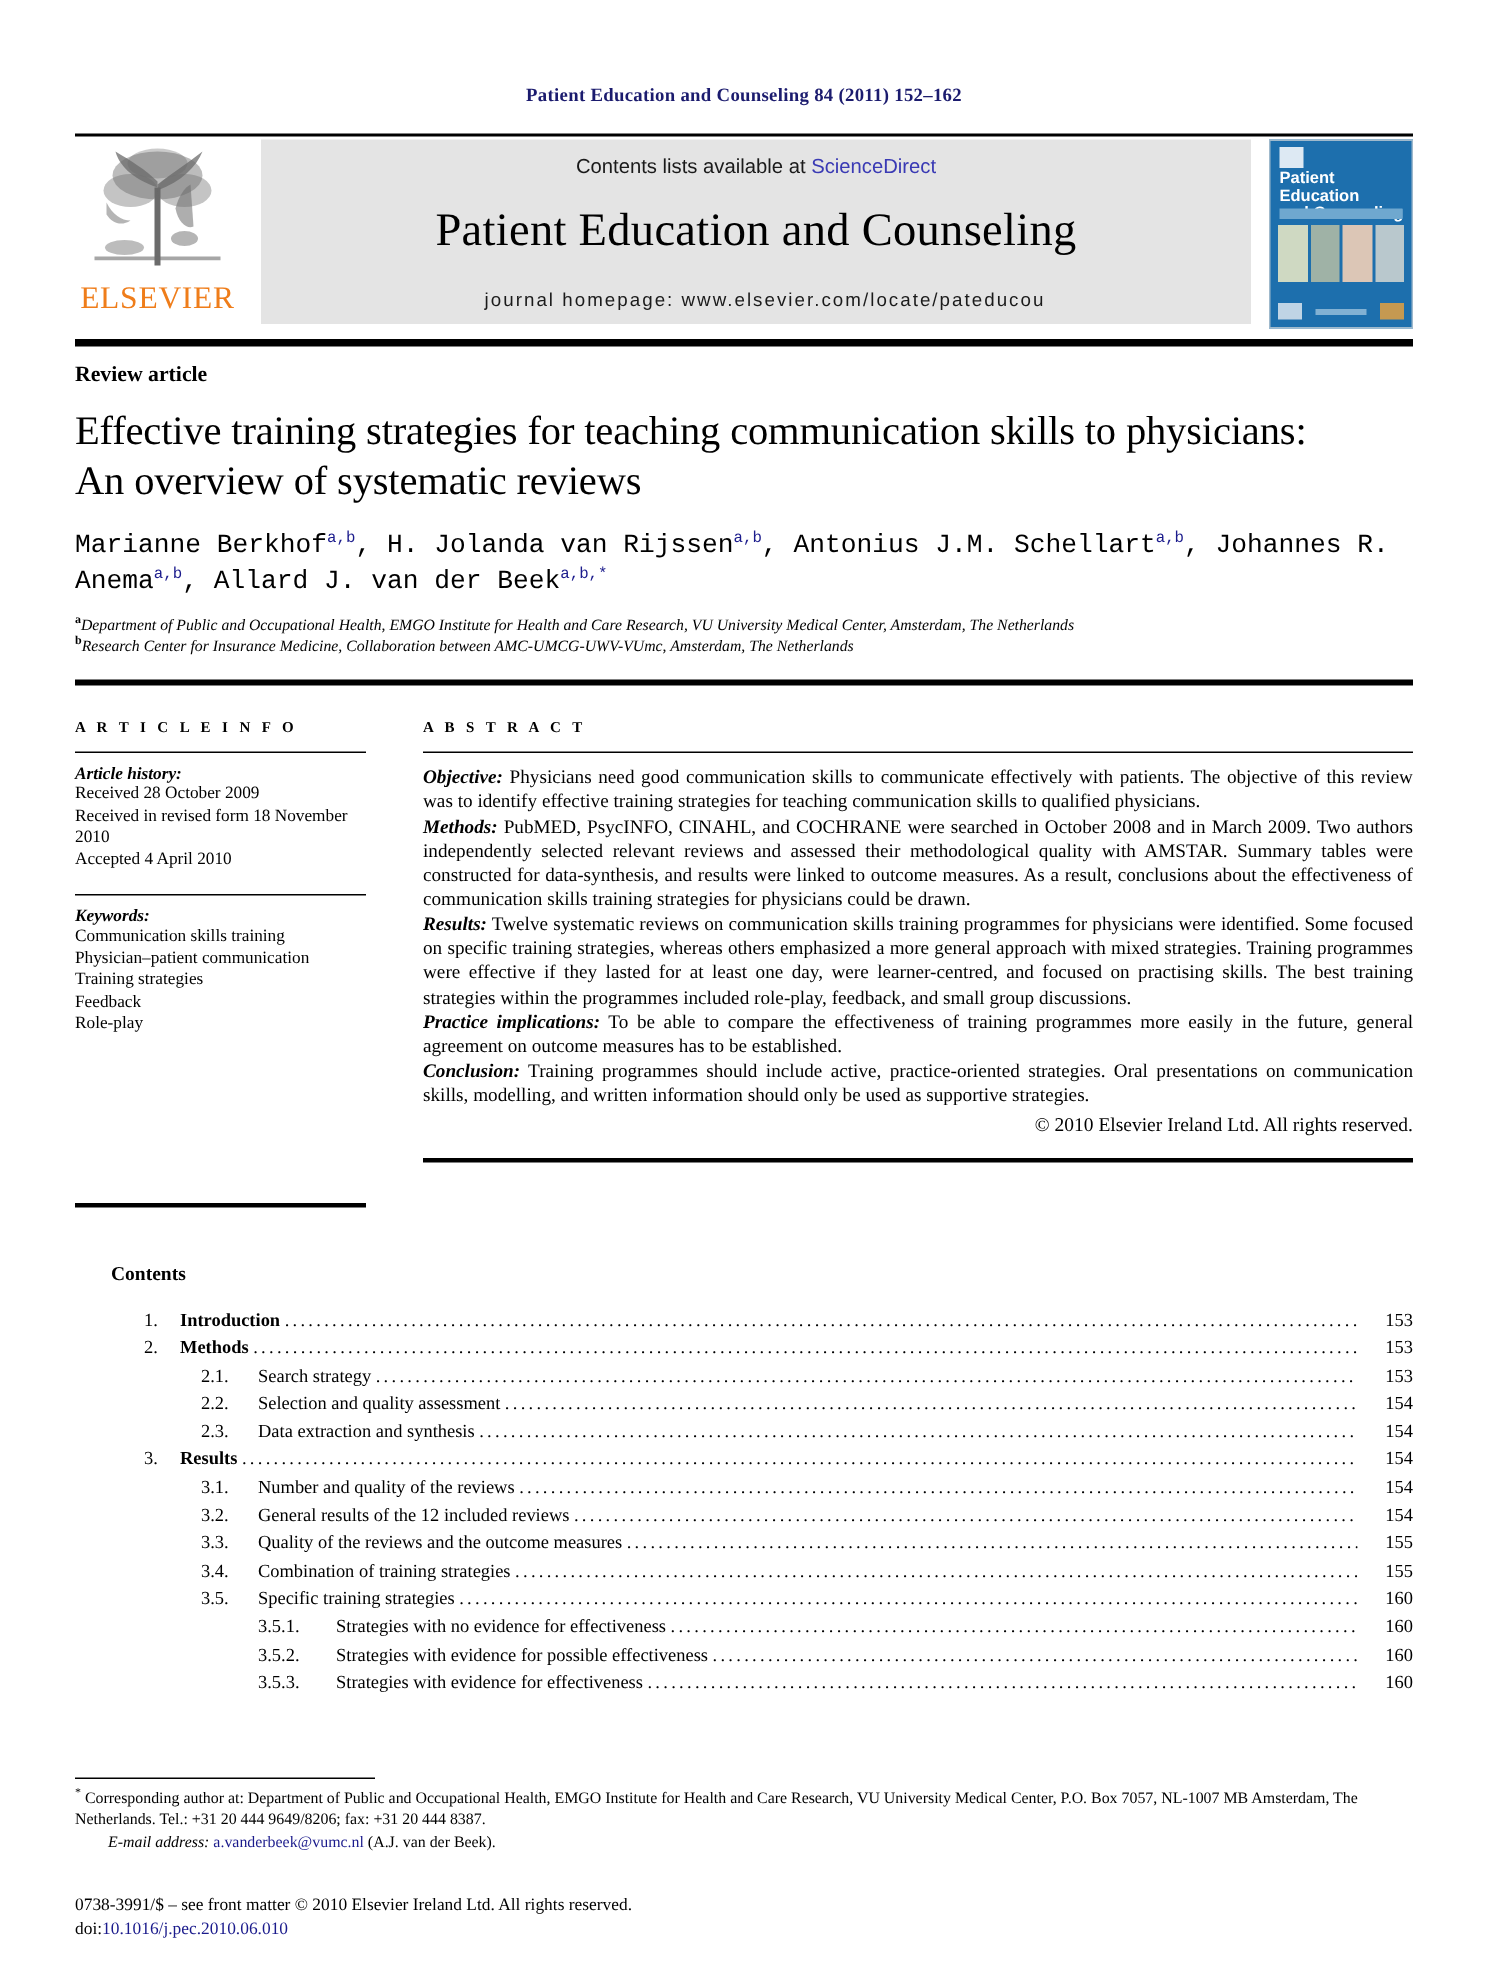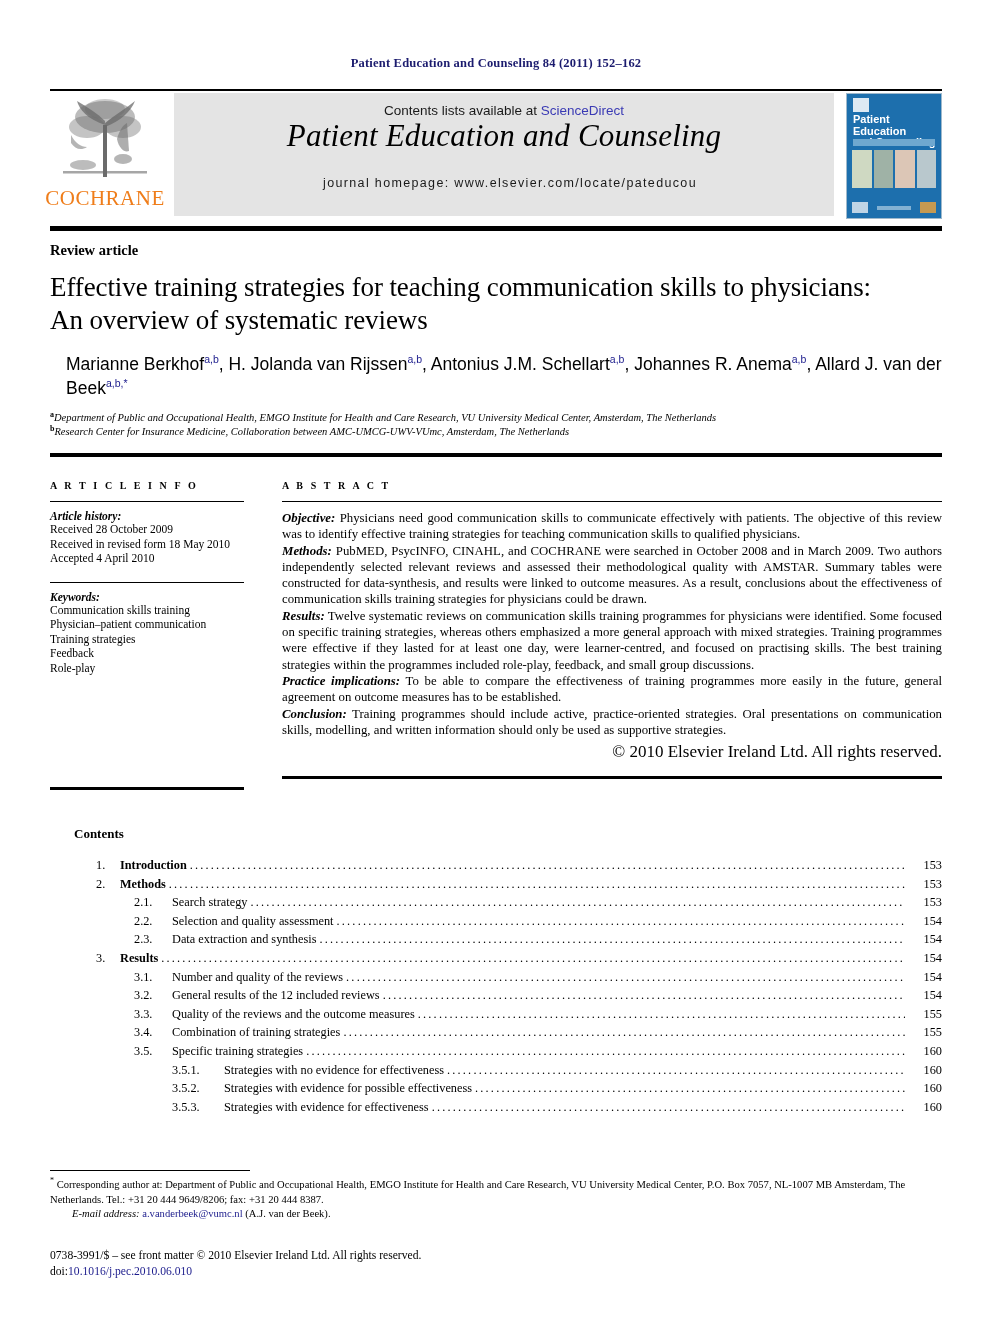--- a/index.html
+++ b/index.html
@@ -78,22 +78,22 @@
     font-size: 13.5px;
     color: #1a1a1a;
   }
   .contents-line .sd {
     color: #3a3ab4;
   }
   .journal-title {
     font-family: "Liberation Serif", serif;
     font-size: 31px;
     color: #000;
+    margin-top: 17px;
     letter-spacing: 0.2px;
-    font-style: italic;
   }
   .homepage-line {
     font-family: "Liberation Sans", sans-serif;
     font-size: 12.5px;
     color: #1a1a1a;
     letter-spacing: 1.35px;
     margin-top: 22px;
     margin-left: 12px;
   }
   .cover-img {
@@ -169,25 +169,24 @@
     margin-top: 11px;
   }
   .article-title {
     font-family: "Liberation Serif", serif;
     font-size: 27px;
     line-height: 33px;
     margin-top: 12px;
     letter-spacing: -0.1px;
   }
   .authors {
-    font-family: Liberation Sans, sans-serif;
+    font-family: Liberation Mono, monospace;
     font-size: 17.5px;
     line-height: 24px;
     margin-top: 15px;
-    margin-left: 16px;
   }
   .authors sup {
     color: #1b1b8c;
     font-size: 10.5px;
     vertical-align: super;
     line-height: 0;
   }
   .affiliations {
     margin-top: 11px;
     font-family: "Liberation Serif", serif;
@@ -251,21 +250,21 @@
     text-align: justify;
   }
   .abstract-body p { margin: 0; }
   .abstract-body i {
     font-style: italic;
     font-weight: bold;
   }
   .copyright {
     text-align: right;
     font-family: "Liberation Serif", serif;
-    font-size: 17px;
+    font-size: 13px;
     margin-top: 4px;
   }
   .hr-abs-end {
     border-top: 3px solid #000;
     margin-top: 14px;
   }
   .hr-info-end {
     border-top: 3px solid #000;
     margin-top: 14px;
   }
@@ -358,21 +357,21 @@
             <ellipse cx="66" cy="32" rx="18" ry="11" opacity=".4"></ellipse>
             <ellipse cx="48" cy="14" rx="20" ry="10" opacity=".35"></ellipse>
             <path d="M14 40 C18 48 24 52 30 52 C24 56 18 54 14 48 Z" opacity=".5"></path>
             <path d="M60 44 C62 36 66 30 70 28 L72 56 C68 58 62 54 60 44 Z" opacity=".55"></path>
             <ellipse cx="66" cy="64" rx="9" ry="5" opacity=".5"></ellipse>
             <ellipse cx="26" cy="70" rx="13" ry="5" opacity=".45"></ellipse>
             <rect x="6" y="76" width="84" height="2.5" opacity=".6"></rect>
           </g>
         </svg>
       </div>
-      <div class="elsevier-word">COCHRANE</div>
+      <div class="elsevier-word">ELSEVIER</div>
     </div>
 
     <div class="header-center">
       <div class="contents-line">
         <span>Contents lists available at </span><span class="sd">ScienceDirect</span>
       </div>
       <div class="journal-title">Patient Education and Counseling</div>
       <div class="homepage-line">journal homepage: www.elsevier.com/locate/pateducou</div>
     </div>
 
@@ -421,21 +420,21 @@
 
   <div class="info-rule"></div>
 
   <div class="cols">
 
     <div class="col-info">
       <div class="sec-head">A R T I C L E  I N F O</div>
       <div class="hr-thin"></div>
       <div class="info-label">Article history:</div>
       <div class="info-line">Received 28 October 2009</div>
-      <div class="info-line">Received in revised form 18 May 2010</div>
+      <div class="info-line">Received in revised form 18 November 2010</div>
       <div class="info-line">Accepted 4 April 2010</div>
       <div class="hr-thin second"></div>
       <div class="info-label">Keywords:</div>
       <div class="info-line">Communication skills training</div>
       <div class="info-line">Physician–patient communication</div>
       <div class="info-line">Training strategies</div>
       <div class="info-line">Feedback</div>
       <div class="info-line">Role-play</div>
       <div class="hr-info-end" style="margin-top:112px"></div>
     </div>

